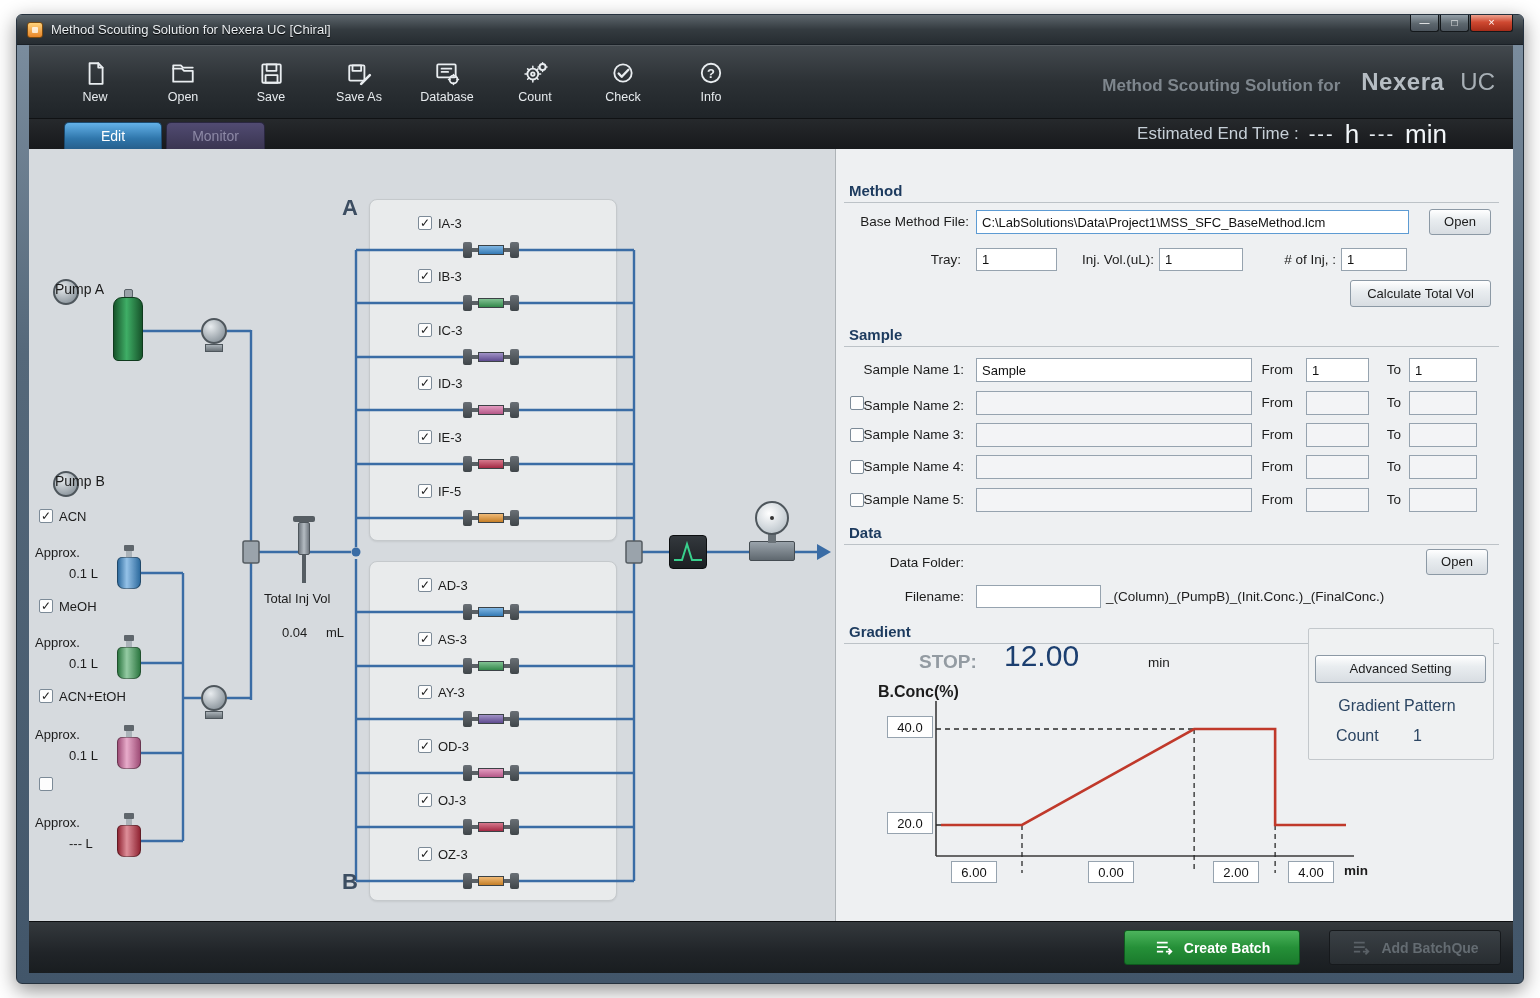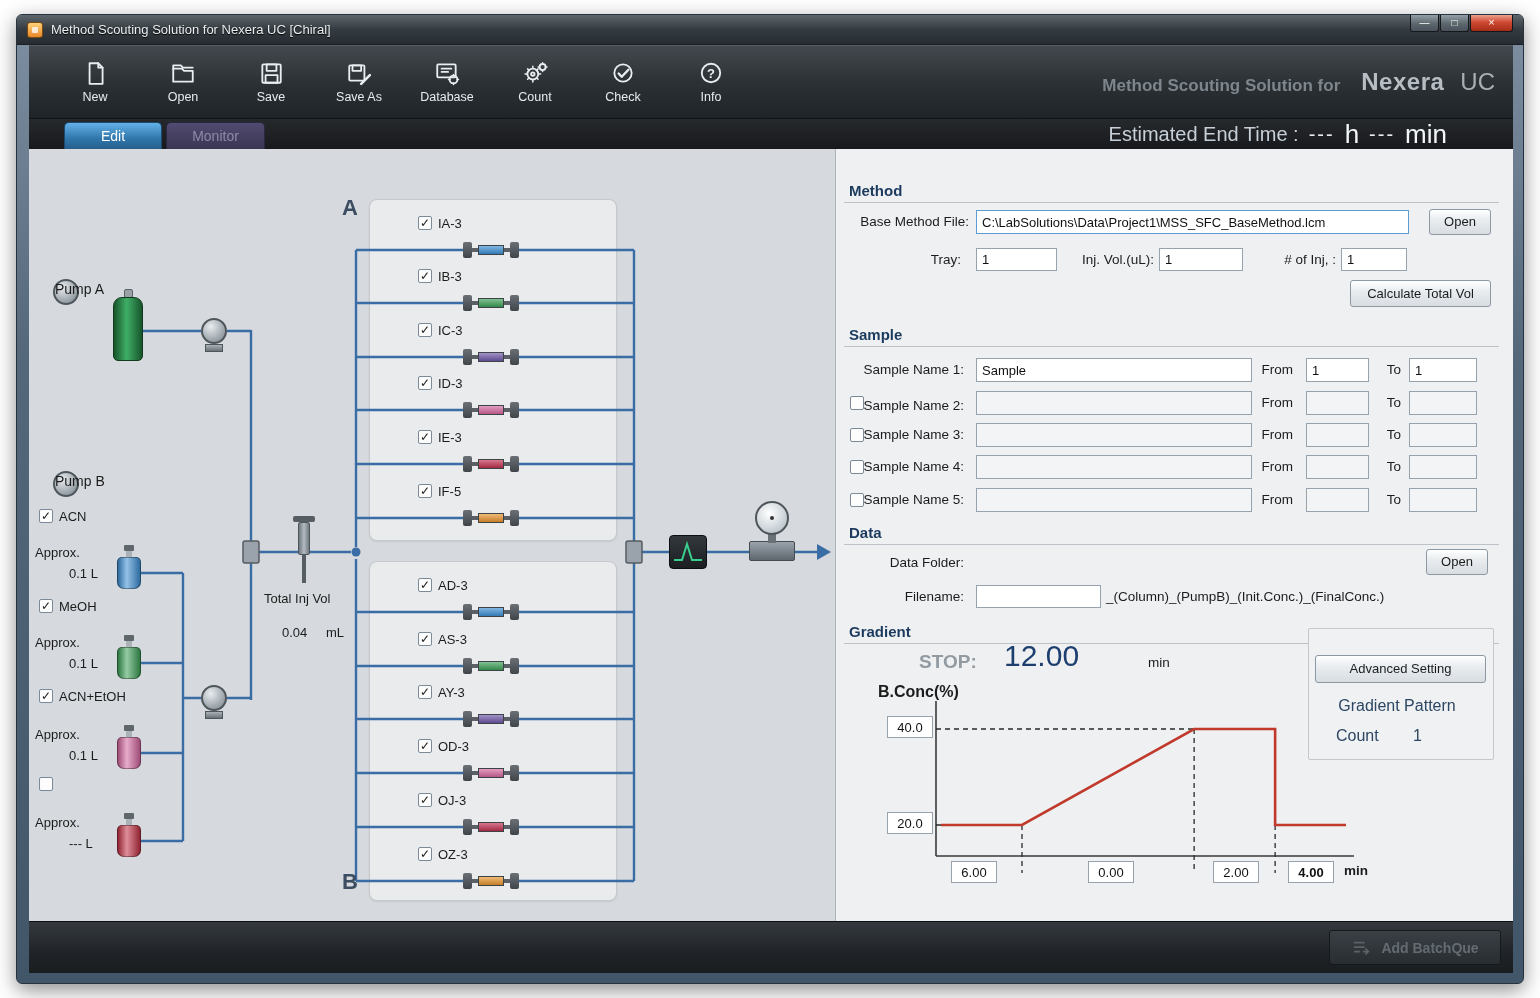--- a/index.html
+++ b/index.html
@@ -19,21 +19,21 @@
 .tbicon svg{width:26px;height:26px;stroke:#e9edf0;fill:none;stroke-width:1.7;stroke-linecap:round;stroke-linejoin:round}
 .brand{margin-left:auto;padding-right:18px;display:flex;align-items:flex-end;gap:21px;white-space:nowrap}
 .brand .bp{font-size:17px;font-weight:bold;color:#7e868d}
 .brand .bn{font-size:24px;font-weight:bold;color:#b6bdc3;letter-spacing:.5px}
 .brand .bs{font-size:24px;color:#a7afb5;margin-left:-5px}
 .tabrow{position:relative;height:30px;background:linear-gradient(#26292c,#17191c)}
 .tab{position:absolute;top:3px;height:27px;border-radius:5px 5px 0 0;text-align:center;line-height:26px;font-size:14px;cursor:pointer}
 .tab.edit{left:35px;width:98px;background:linear-gradient(#63b1e8,#2f76ab 60%,#275f8c);color:#fff;border:1px solid #1c4a6e;border-bottom:none}
 .tab.monitor{left:137px;width:99px;background:linear-gradient(#514b72,#3a3551);color:#8d89a6;border:1px solid #2a2740;border-bottom:none}
 .endtime{position:absolute;right:66px;top:0;height:30px;display:flex;align-items:center;gap:10px}
-.et-label{font-size:20px;color:#c6cfd7}
+.et-label{font-size:17px;color:#c6cfd7}
 .et-val{font-size:20px;color:#e6ecf1;letter-spacing:2px}
 .et-unit{font-size:26px;color:#f2f6f9}
 .main{position:relative;height:772px;background:#eef0f2}
 .left-panel{position:absolute;left:0;top:0;width:807px;height:772px;background:#d6dade;border-right:1px solid #aeb3b7}
 .right-panel{position:absolute;left:807px;top:0;width:677px;height:772px;background:#eef0f2}
 #flow-svg{position:absolute;left:0;top:0;z-index:2;pointer-events:none}
 .groupbox{position:absolute;z-index:1;background:#e9ebec;border:1px solid #c5c9cc;border-radius:8px;box-shadow:0 1px 2px rgba(0,0,0,.08)}
 #diagram-items{position:absolute;left:0;top:0;width:807px;height:772px;z-index:3;pointer-events:none}
 #diagram-items > *{pointer-events:auto}
 .dlabel{position:absolute;font-size:13px;color:#1c1c1c;white-space:nowrap;z-index:3}
@@ -440,26 +440,33 @@
             <line x1="10" y1="28" x2="268.125" y2="28" stroke="#2a2a2a" stroke-width="1.3" stroke-dasharray="5,4"></line>
             <line x1="10" y1="124" x2="96" y2="124" stroke="#2a2a2a" stroke-width="1.3" stroke-dasharray="5,4"></line>
             <line x1="96" y1="124" x2="96" y2="172" stroke="#2a2a2a" stroke-width="1.3" stroke-dasharray="5,4"></line>
             <line x1="268.125" y1="28" x2="268.125" y2="172" stroke="#2a2a2a" stroke-width="1.3" stroke-dasharray="5,4"></line>
             <line x1="349.125" y1="124" x2="349.125" y2="172" stroke="#2a2a2a" stroke-width="1.3" stroke-dasharray="5,4"></line>
             <polyline points="15,124 96,124 268.125,28 349.125,28 349.125,124 420,124" fill="none" stroke="#c0392b" stroke-width="2.6"></polyline>
           </svg>
         <input class="tinput ctr" style="left: 115px; top: 712px; width: 46px; height: 22px;" value="6.00">
         <input class="tinput ctr" style="left: 252px; top: 712px; width: 46px; height: 22px;" value="0.00">
         <input class="tinput ctr" style="left: 377px; top: 712px; width: 46px; height: 22px;" value="2.00">
-        <input class="tinput ctr" style="left: 452px; top: 712px; width: 46px; height: 22px; font-weight: bold;" value="4.00">
+        <input class="tinput ctr" style="left: 452px; top: 712px; width: 46px; height: 22px;" value="4.00">
         <div class="rp-label lft" style="left:508px;top:714px;width:40px;font-weight:bold">min</div>
       </div>
     </div>
 
     <div class="footer">
+      <div class="fbtn create" style="left:1095px;top:8px;width:176px;height:35px">
+        <svg viewBox="0 0 24 20">
+            <path d="M3 4h12M3 9h12M3 14h7" stroke="#fff" stroke-width="2" fill="none"></path>
+            <path d="M13 14h6m-3.2-3.2L19 14l-3.2 3.2" stroke="#fff" stroke-width="2" fill="none"></path>
+          </svg>
+        <span>Create Batch</span>
+      </div>
       <div class="fbtn addque" style="left:1300px;top:8px;width:172px;height:35px">
         <svg viewBox="0 0 24 20">
             <path d="M3 4h12M3 9h12M3 14h7" stroke="#5a6167" stroke-width="2" fill="none"></path>
             <path d="M13 14h6m-3.2-3.2L19 14l-3.2 3.2" stroke="#5a6167" stroke-width="2" fill="none"></path>
           </svg>
         <span>Add BatchQue</span>
       </div>
     </div>
 
   </div>

